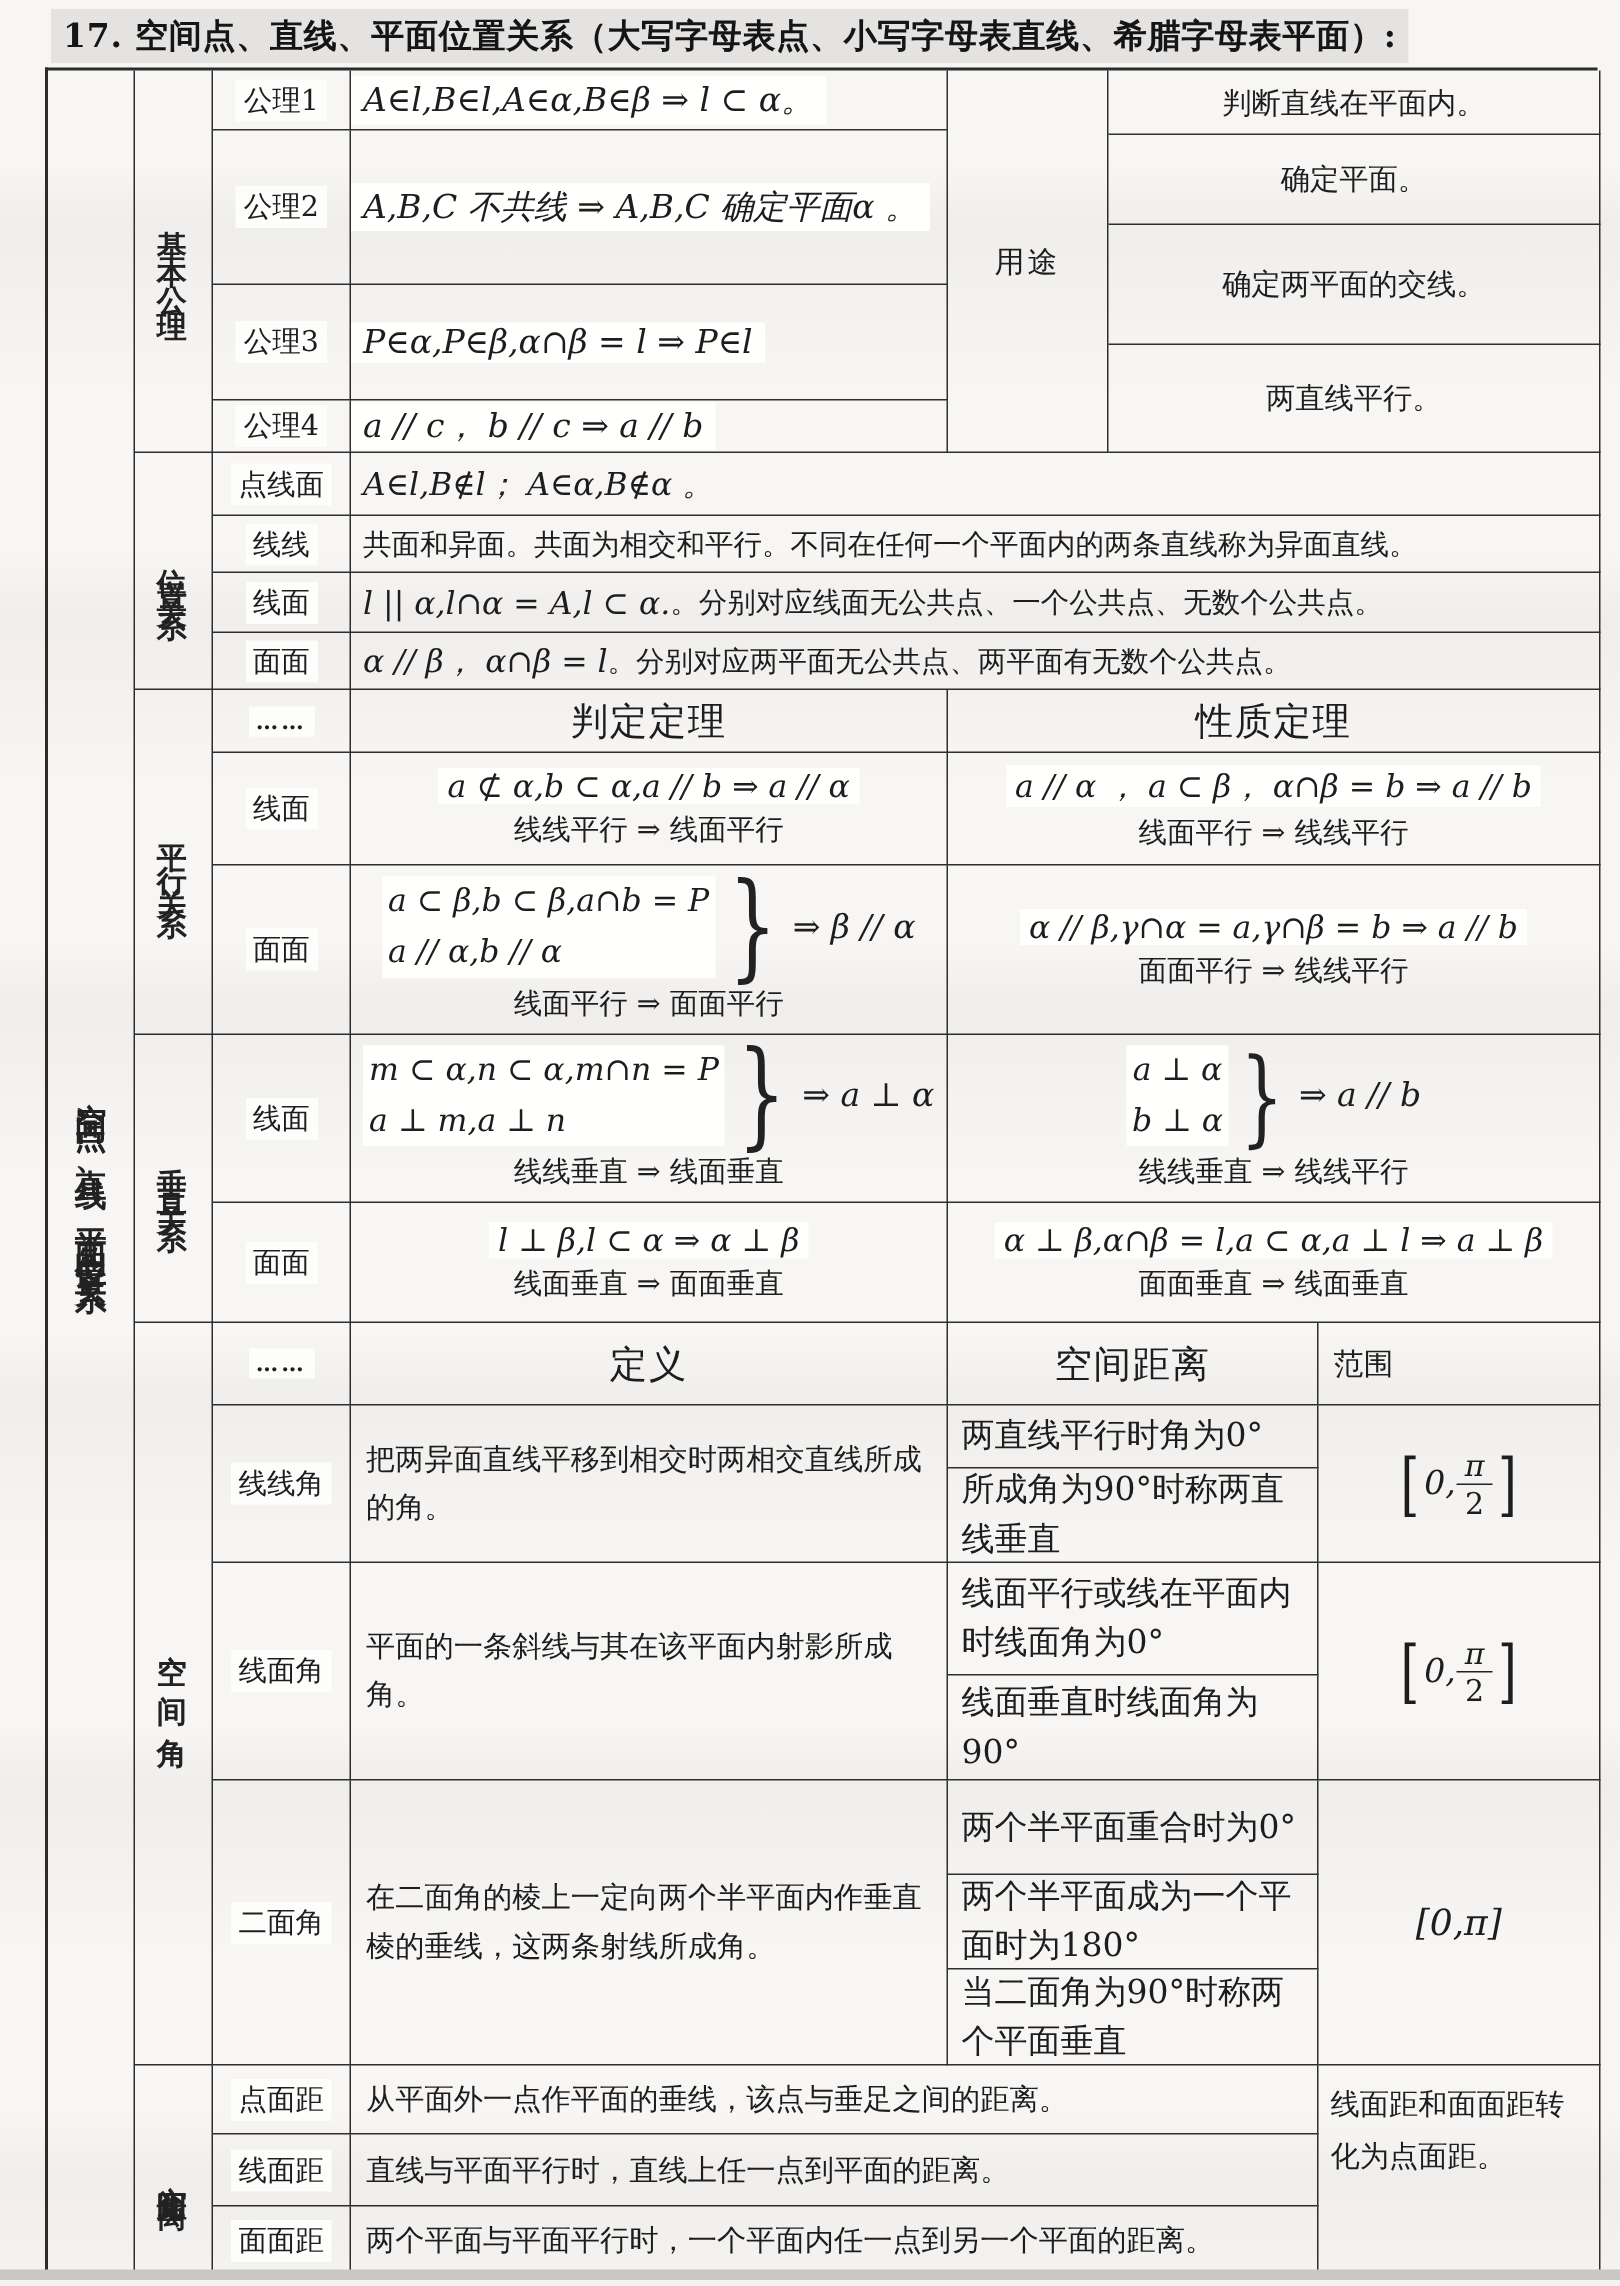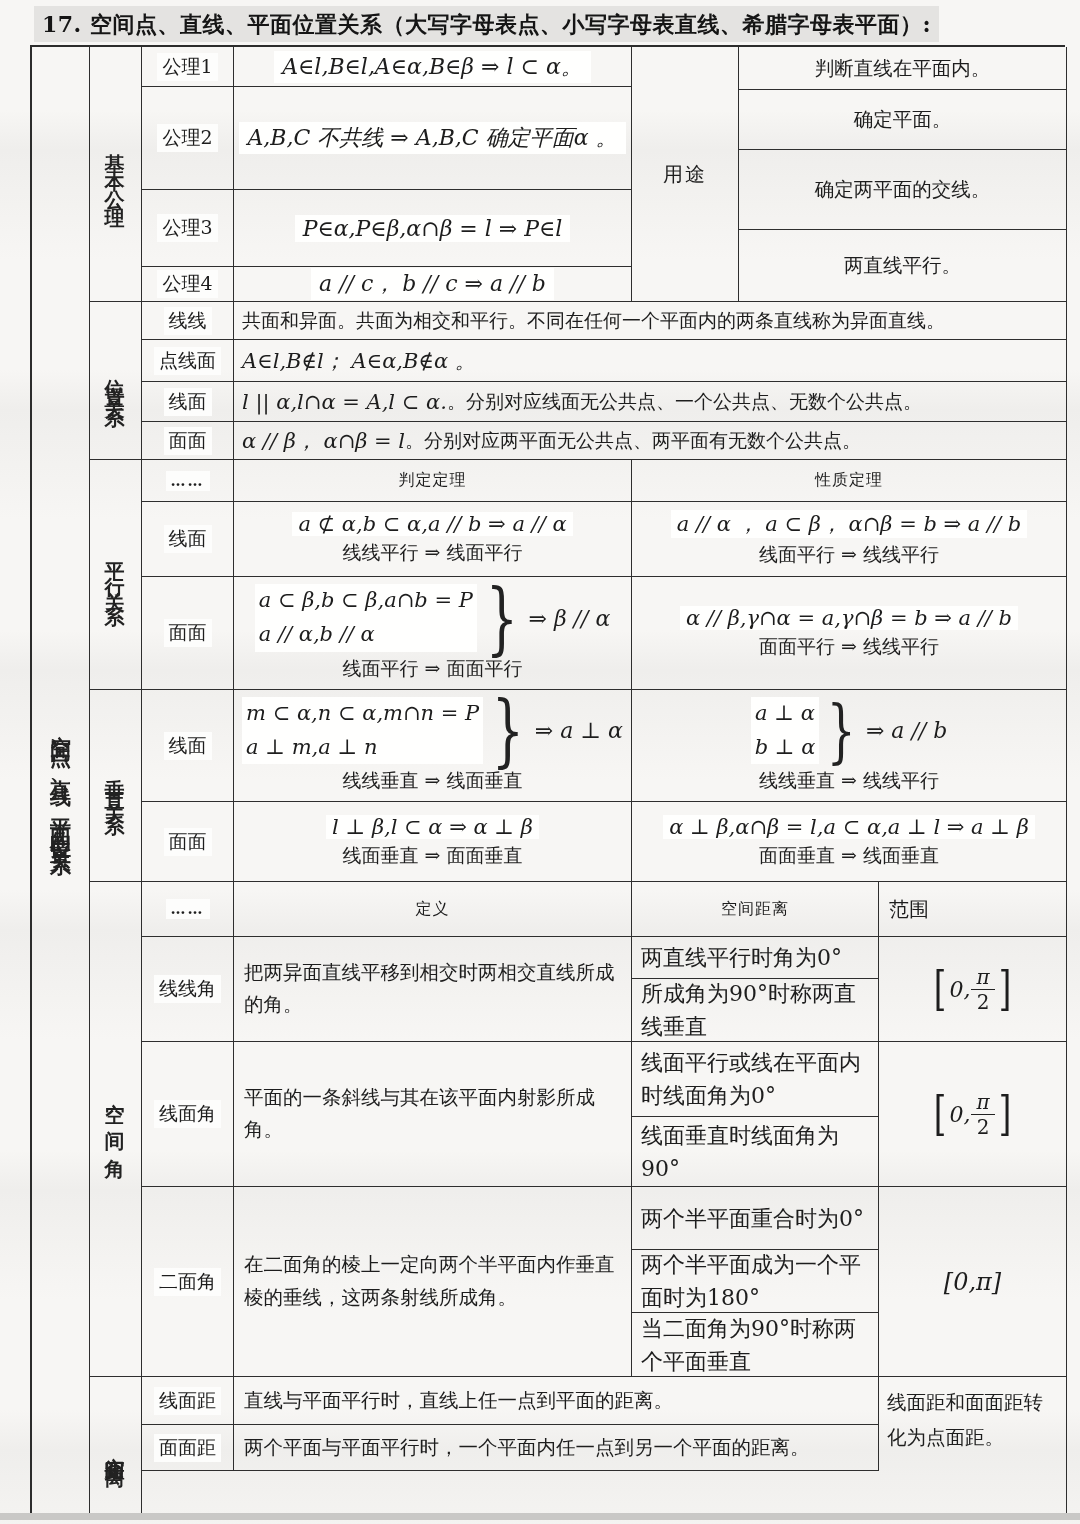--- a/index.html
+++ b/index.html
@@ -22,29 +22,29 @@
   .bd { border-right:1.6px solid #2e2e2e; border-bottom:1.6px solid #2e2e2e; overflow:hidden; }
   .c1cell { width:58px; flex:none; display:flex; align-items:center; justify-content:center; }
   .sections { flex:1; display:flex; flex-direction:column; }
   .sec { display:flex; flex:none; }
   .c2cell { width:52px; flex:none; display:flex; align-items:center; justify-content:center; }
   .vspan { writing-mode:vertical-rl; text-orientation:upright; font-size:20px; font-weight:600; color:#222; }
   .colstack { display:flex; flex-direction:column; flex:none; }
   .hrow { display:flex; flex:none; }
   .c3 { width:92px; flex:none; display:flex; align-items:center; justify-content:center; font-size:19px; }
   .c3 span { background:#fdfdfc; padding:1px 5px; white-space:nowrap; }
-  .cellC { flex:1; display:flex; align-items:center; justify-content:center; }
+  .cellC { flex:1; display:flex; align-items:center; justify-content:flex-start; }
   .cellL { flex:1; display:flex; align-items:center; justify-content:flex-start; padding:4px 8px; }
   .formula { font-style:italic; font-size:22px; background:#fffffe; padding:1px 8px; white-space:nowrap; }
   .mspan { font-style:italic; font-size:21px; white-space:nowrap; }
   .tspan { font-size:19px; }
   .ucell { display:flex; align-items:center; justify-content:center; font-size:19.5px; }
   .usagecell { width:107px; flex:none; display:flex; align-items:center; justify-content:center; font-size:20px; letter-spacing:2px; }
   .dots { font-weight:bold; font-size:15px; letter-spacing:2px; }
-  .hcell { display:flex; align-items:center; justify-content:center; font-size:16px; letter-spacing:1px; }
+  .hcell { display:flex; align-items:center; justify-content:center; font-size:25px; letter-spacing:1px; }
   .hcellL { display:flex; align-items:center; justify-content:flex-start; padding-left:10px; font-size:20px; }
   .thcell { display:flex; flex-direction:column; align-items:center; justify-content:center; gap:4px; padding:2px 4px; }
   .fline { font-style:italic; font-size:21px; text-align:center; background:#fffffe; padding:0 6px; white-space:nowrap; }
   .nline { font-size:19px; text-align:center; white-space:nowrap; }
   .group { display:flex; align-items:center; }
   .glines { display:flex; flex-direction:column; align-items:flex-start; font-style:italic; font-size:21px; line-height:1.6; background:#fffffe; padding:0 4px; }
   .brace { font-size:78px; font-weight:200; line-height:0.8; transform:scaleX(0.65); font-style:normal; color:#222; }
   .brace.small { font-size:70px; }
   .gres { font-style:italic; font-size:22px; margin-left:2px; white-space:nowrap; }
   .defcell { display:flex; align-items:center; justify-content:flex-start; padding:6px 10px; font-size:19.5px; line-height:1.65; }
@@ -122,34 +122,34 @@
           <div class="ucell bd" style="height:80px">确定两平面的交线。</div>
           <div class="ucell bd" style="height:72px">两直线平行。</div>
         </div>
       </div>
 
       <div class="sec" style="height:158px">
         <div class="c2cell bd">
           <span class="vspan" style="letter-spacing:9px;">位置关系</span>
         </div>
         <div class="colstack" style="width:925px">
+          <div class="hrow" style="height:42px">
+            <div class="c3 bd">
+                <span>点线面</span>
+              </div>
+            <div class="cellL bd">
+                <span class="mspan">A∈l,B∉l；  A∈α,B∉α 。</span>
+              </div>
+          </div>
           <div class="hrow" style="height:38px">
             <div class="c3 bd">
                 <span>线线</span>
               </div>
             <div class="cellL bd">
                 <span class="tspan">共面和异面。共面为相交和平行。不同在任何一个平面内的两条直线称为异面直线。</span>
-              </div>
-          </div>
-          <div class="hrow" style="height:42px">
-            <div class="c3 bd">
-                <span>点线面</span>
-              </div>
-            <div class="cellL bd">
-                <span class="mspan">A∈l,B∉l；  A∈α,B∉α 。</span>
               </div>
           </div>
           <div class="hrow" style="height:40px">
             <div class="c3 bd">
                 <span>线面</span>
               </div>
             <div class="cellL bd">
                 <span class="mspan">l || α,l∩α = A,l ⊂ α.</span>
                 <span class="tspan">。分别对应线面无公共点、一个公共点、无数个公共点。</span>
               </div>
@@ -335,20 +335,26 @@
             </div>
           </div>
         </div>
       </div>
 
       <div class="sec" style="height:140px">
         <div class="c2cell bd">
           <span class="vspan" style="letter-spacing:3px;">空间距离</span>
         </div>
         <div class="colstack" style="width:737px">
+          <div class="hrow" style="height:46px">
+            <div class="c3 bd">
+                <span>点面距</span>
+              </div>
+            <div class="dcell bd" style="flex:1">从平面外一点作平面的垂线，该点与垂足之间的距离。</div>
+          </div>
           <div class="hrow" style="height:48px">
             <div class="c3 bd">
                 <span>线面距</span>
               </div>
             <div class="dcell bd" style="flex:1">直线与平面平行时，直线上任一点到平面的距离。</div>
           </div>
           <div class="hrow" style="height:46px">
             <div class="c3 bd">
                 <span>面面距</span>
               </div>

